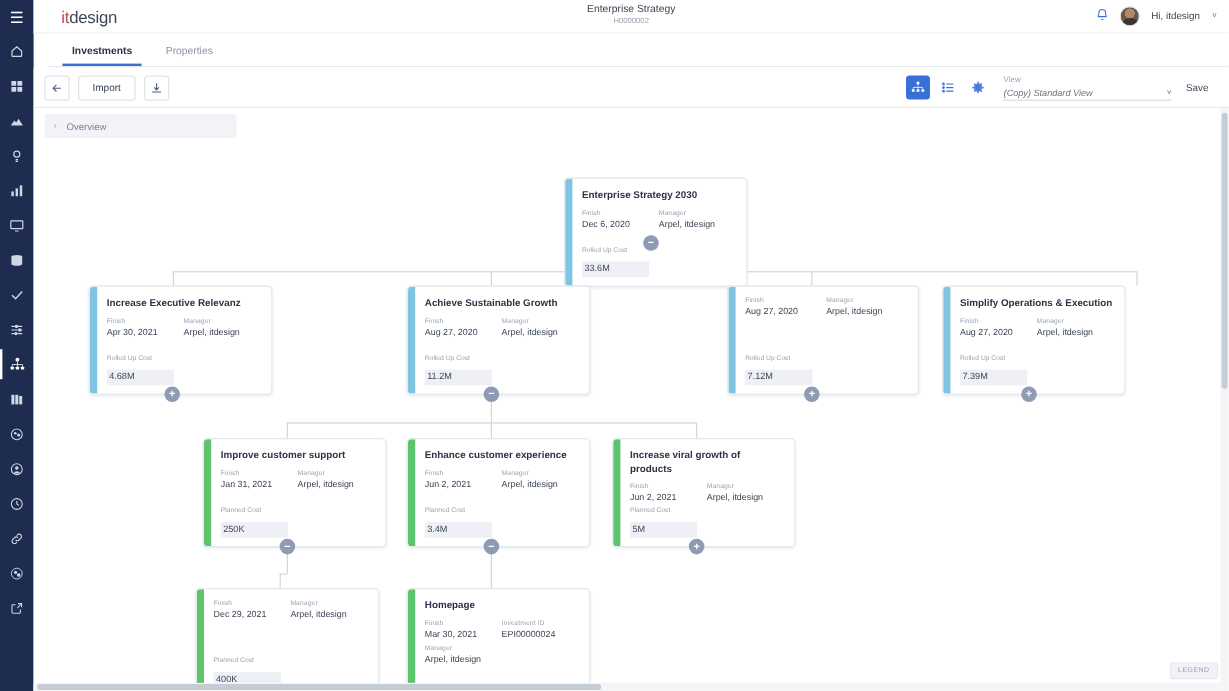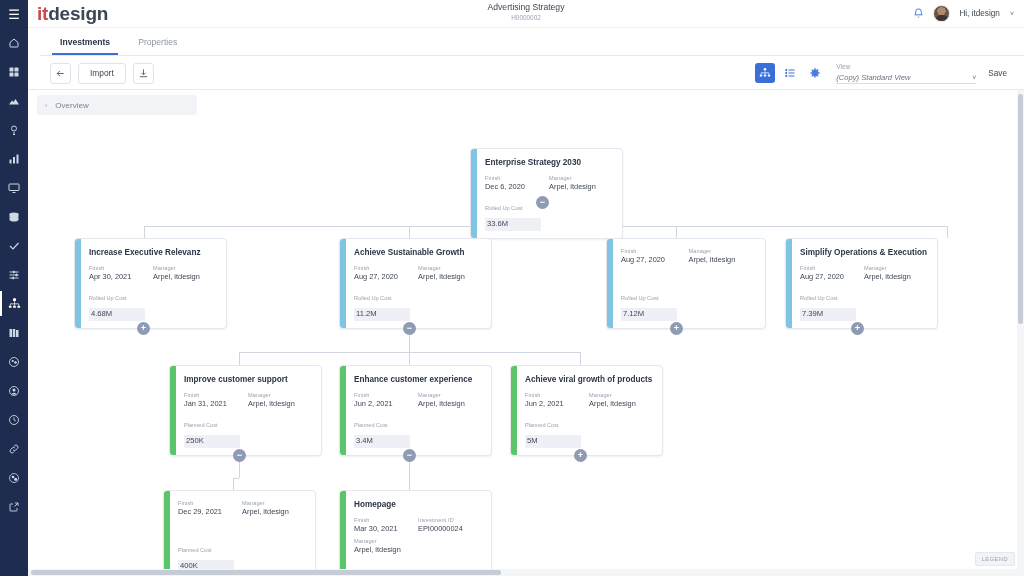--- a/index.html
+++ b/index.html
@@ -33,21 +33,21 @@
     width: 2px; background: #ffffff;
   }
   .rail-item svg { display: block; }
 
   
   .header {
     position: absolute; left: 28px; top: 0; width: 996px; height: 28px;
     background: #ffffff; border-bottom: 1px solid #eef0f3;
     display: flex; align-items: center;
   }
-  .logo { margin-left: 9px; font-size: 19px; font-weight: bold; letter-spacing: -0.2px; }
+  .logo { margin-left: 23px; font-size: 14px; font-weight: normal; letter-spacing: -0.2px; }
   .logo .it { color: #c8484f; }
   .logo .design { color: #3d4656; }
   .header-center {
     position: absolute; left: 0; right: 0; top: 2px;
     text-align: center; pointer-events: none;
   }
   .header-title { font-size: 8.6px; color: #3d4656; line-height: 11px; }
   .header-sub { font-size: 6.4px; color: #9aa2af; line-height: 9px; }
   .header-right {
     margin-left: auto; display: flex; align-items: center; gap: 9px; margin-right: 10px;
@@ -78,21 +78,21 @@
     border-bottom: 2px solid transparent; cursor: pointer;
   }
   .tab.active { color: #2b3446; font-weight: bold; border-bottom-color: #3a6fd8; }
 
   
   .toolbar {
     position: absolute; left: 28px; top: 57px; width: 996px; height: 33px;
     background: #ffffff; border-bottom: 1px solid #e6e9ed;
     display: flex; align-items: center;
   }
-  .tb-left { display: flex; gap: 7px; padding-left: 22px; }
+  .tb-left { display: flex; gap: 7px; padding-left: 9px; }
   .btn-sq {
     width: 21px; height: 21px; border: 1px solid #dfe3e9; border-radius: 3px;
     background: #fff; display: flex; align-items: center; justify-content: center;
     color: #4a5costa; color: #4a5a77; cursor: pointer;
   }
   .btn-import {
     height: 21px; padding: 0 11px; border: 1px solid #dfe3e9; border-radius: 3px;
     background: #fff; font-size: 8.4px; color: #3d4656;
     display: flex; align-items: center; cursor: pointer;
   }
@@ -315,21 +315,21 @@
       </div>
 
     </div>
   </div>
 
   <div class="header">
     <div class="logo">
       <span class="it">it</span><span class="design">design</span>
     </div>
     <div class="header-center">
-      <div class="header-title">Advertising Strategy</div>
+      <div class="header-title">Enterprise Strategy</div>
       <div class="header-sub">H0000002</div>
     </div>
     <div class="header-right">
       <span class="bell">
         <svg width="11" height="12" viewBox="0 0 24 24" fill="none" stroke="#3a6fd8" stroke-width="2">
             <path d="M18 9a6 6 0 1 0-12 0c0 6-2 7-2 7h16s-2-1-2-7z"></path>
             <path d="M10.5 20.5a2 2 0 0 0 3 0"></path>
           </svg>
       </span>
       <span class="avatar"></span>
@@ -568,21 +568,21 @@
           <div class="cost-lbl">Planned Cost</div>
           <div class="cost-val">3.4M</div>
         </div>
       </div>
     </div>
     <div class="toggle" style="left:375px; top:359px;">−</div>
 
     <div class="card green" style="left:482px; top:275px; width:153px; height:91px;">
       <div class="bar"></div>
       <div class="card-inner">
-        <div class="c-title">Achieve viral growth of products</div>
+        <div class="c-title">Increase viral growth of products</div>
         <div class="c-row">
           <div class="c-col">
             <div class="c-lbl">Finish</div>
             <div class="c-val">Jun 2, 2021</div>
           </div>
           <div class="c-col">
             <div class="c-lbl">Manager</div>
             <div class="c-val">Arpel, itdesign</div>
           </div>
         </div>

